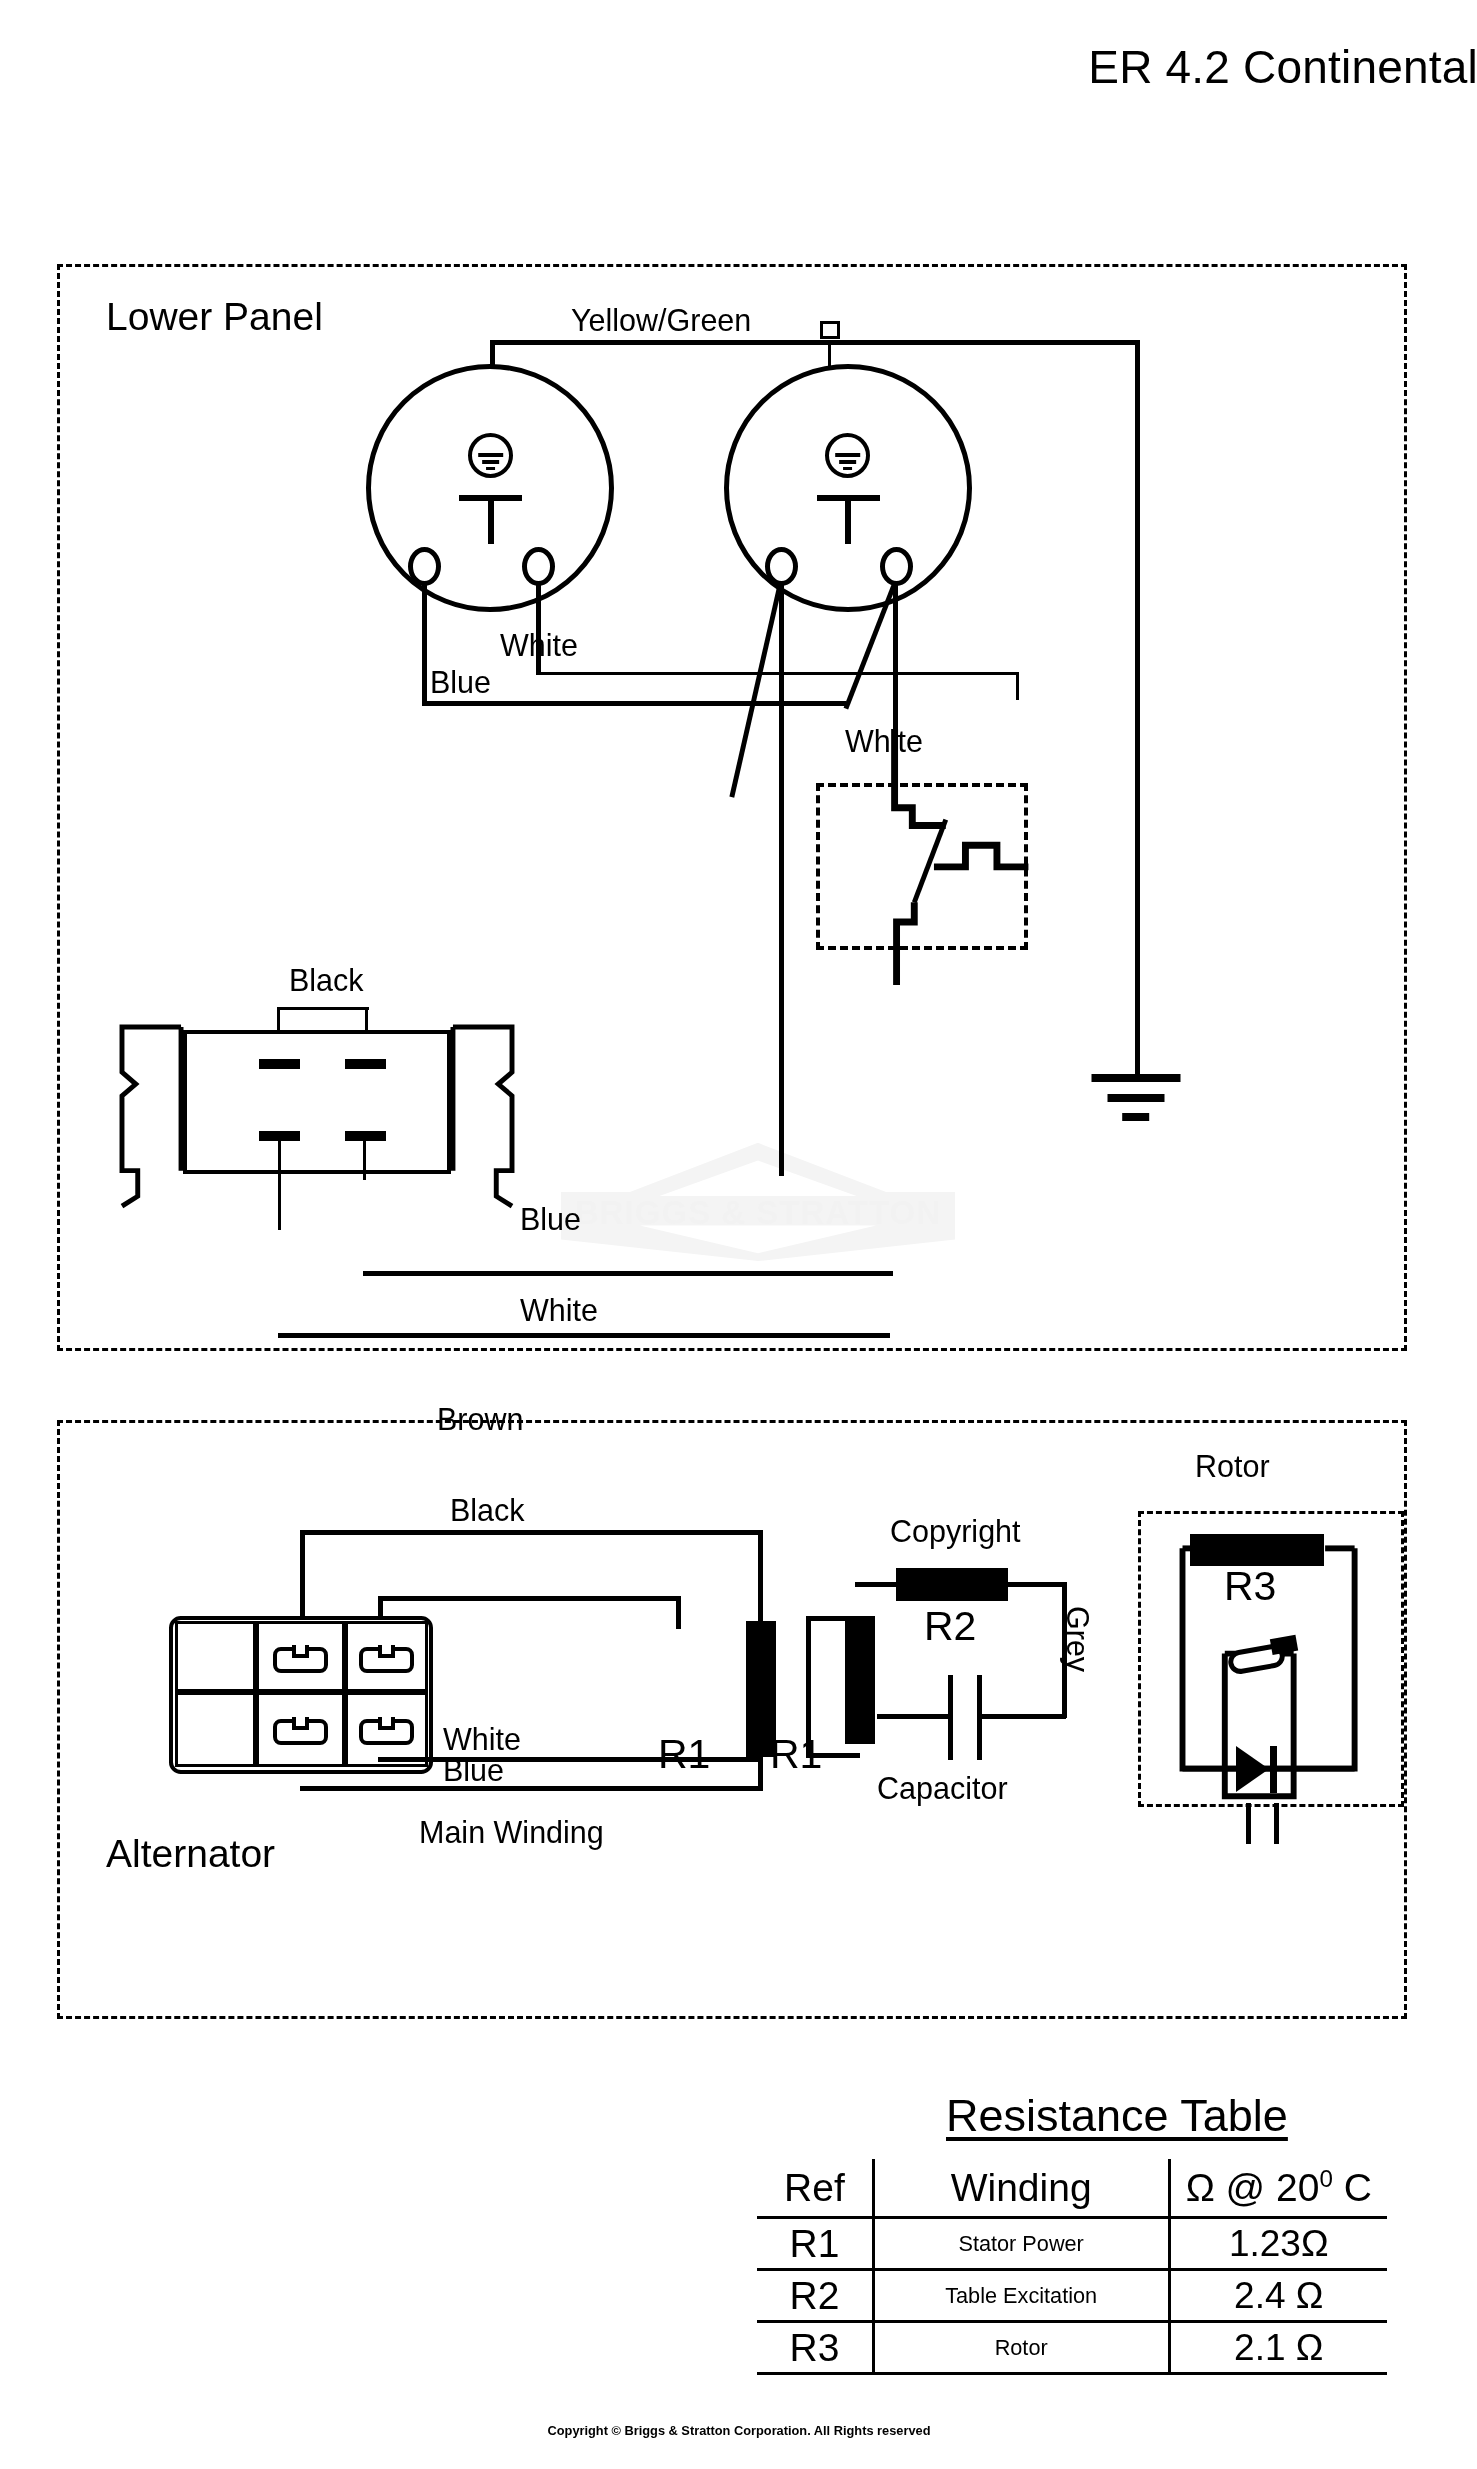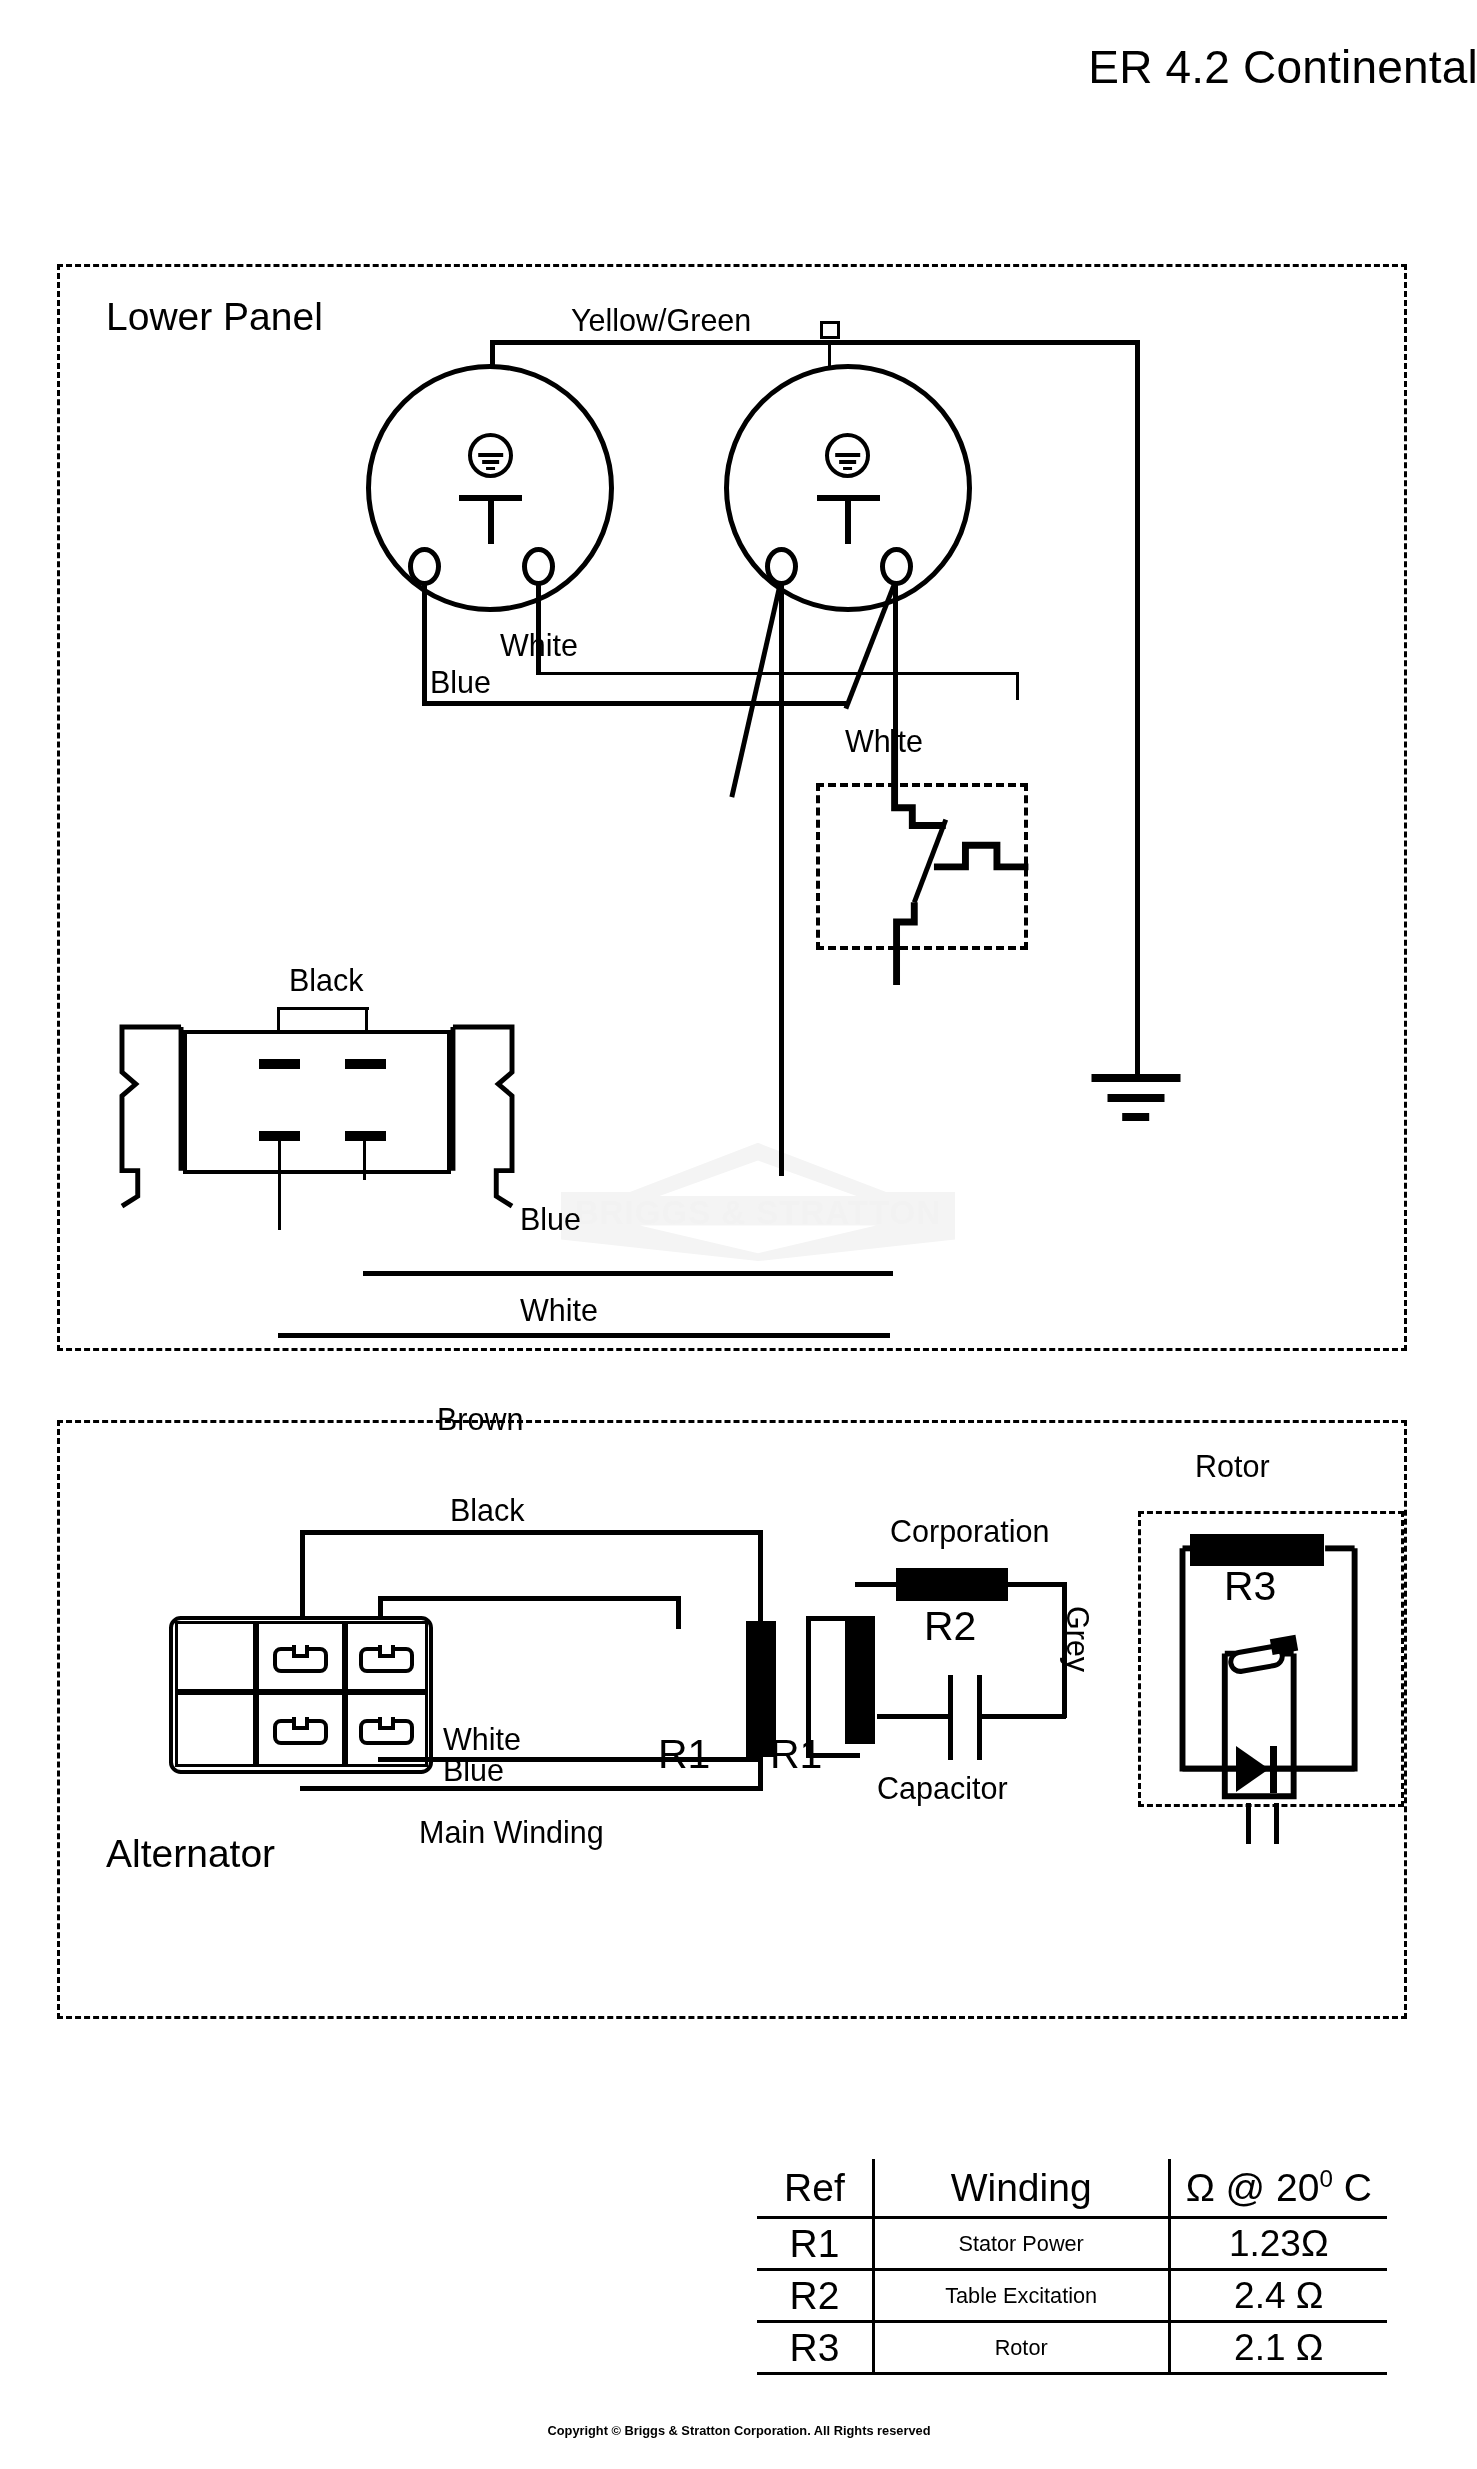--- a/index.html
+++ b/index.html
@@ -355,21 +355,21 @@
   <div class="txt wlabel" style="left:443px;top:1755px;">Blue</div>
   <div class="wv" style="left:758px;top:1727px;height:62px;"></div>
 
   <div class="res" style="left:845px;top:1616px;width:29.6px;height:128px;"></div>
   <div class="txt rlabel" style="left:770px;top:1734px;">R1</div>
   <div class="wv" style="left:806px;top:1616px;height:142px;"></div>
   <div class="wh" style="left:806px;top:1753px;width:54px;"></div>
   <div class="wh" style="left:806px;top:1616px;width:54px;"></div>
   <div class="wv" style="left:855px;top:1616px;height:7.9px;"></div>
 
-  <div class="txt wlabel" style="left:890px;top:1516px;">Corporation</div>
+  <div class="txt wlabel" style="left:890px;top:1516px;">Copyright</div>
   <div class="res" style="left:896px;top:1568px;width:112px;height:33px;"></div>
   <div class="wh" style="left:855px;top:1582px;width:45px;"></div>
   <div class="wh" style="left:1005px;top:1582px;width:61px;"></div>
   <div class="txt rlabel" style="left:924px;top:1606px;">R2</div>
 
   <div class="cap-plate" style="left:948px;top:1675px;height:85px;"></div>
   <div class="cap-plate" style="left:977px;top:1675px;height:85px;"></div>
   <div class="wh" style="left:877px;top:1714px;width:73px;"></div>
   <div class="wh" style="left:977px;top:1714px;width:89px;"></div>
   <div class="wv" style="left:1062px;top:1582px;height:136px;"></div>
@@ -397,20 +397,21 @@
 
   <div class="varistor" style="left:1228px;top:1647px;width:57px;height:23.6px;transform:rotate(-10deg);"></div>
   <div class="res" style="left:1271px;top:1637px;width:25.6px;height:15.8px;transform:rotate(-10deg);"></div>
 
   <div class="diode-tri" style="left:1236px;top:1746px;"></div>
   <div class="diode-bar" style="left:1270px;top:1746px;"></div>
 
   <div class="cap-plate" style="left:1246px;top:1803px;height:41px;"></div>
   <div class="cap-plate" style="left:1274px;top:1803px;height:41px;"></div>
 
+  <div class="txt" id="rt-title">Resistance Table</div>
 
   <table id="rtable">
     <tbody>
       <tr class="hdr">
         <td class="c-ref">Ref</td>
         <td class="c-wind">Winding</td>
         <td class="c-ohm"><span>Ω @ 20</span><sup>0</sup><span> C</span></td>
       </tr>
       <tr>
         <td class="c-ref">R1</td>

